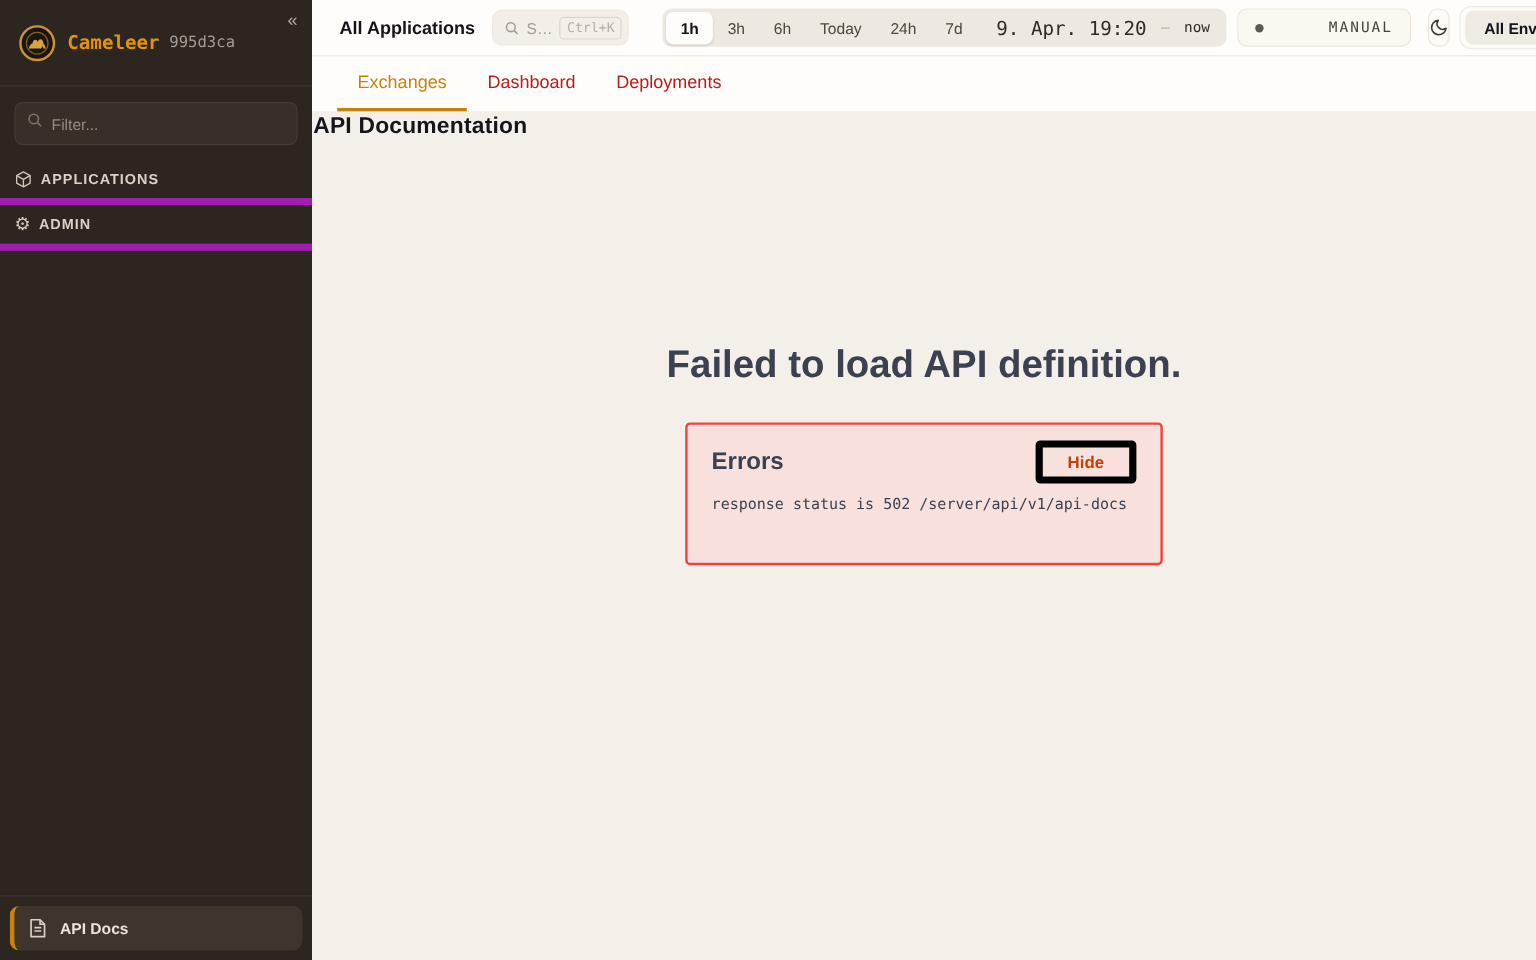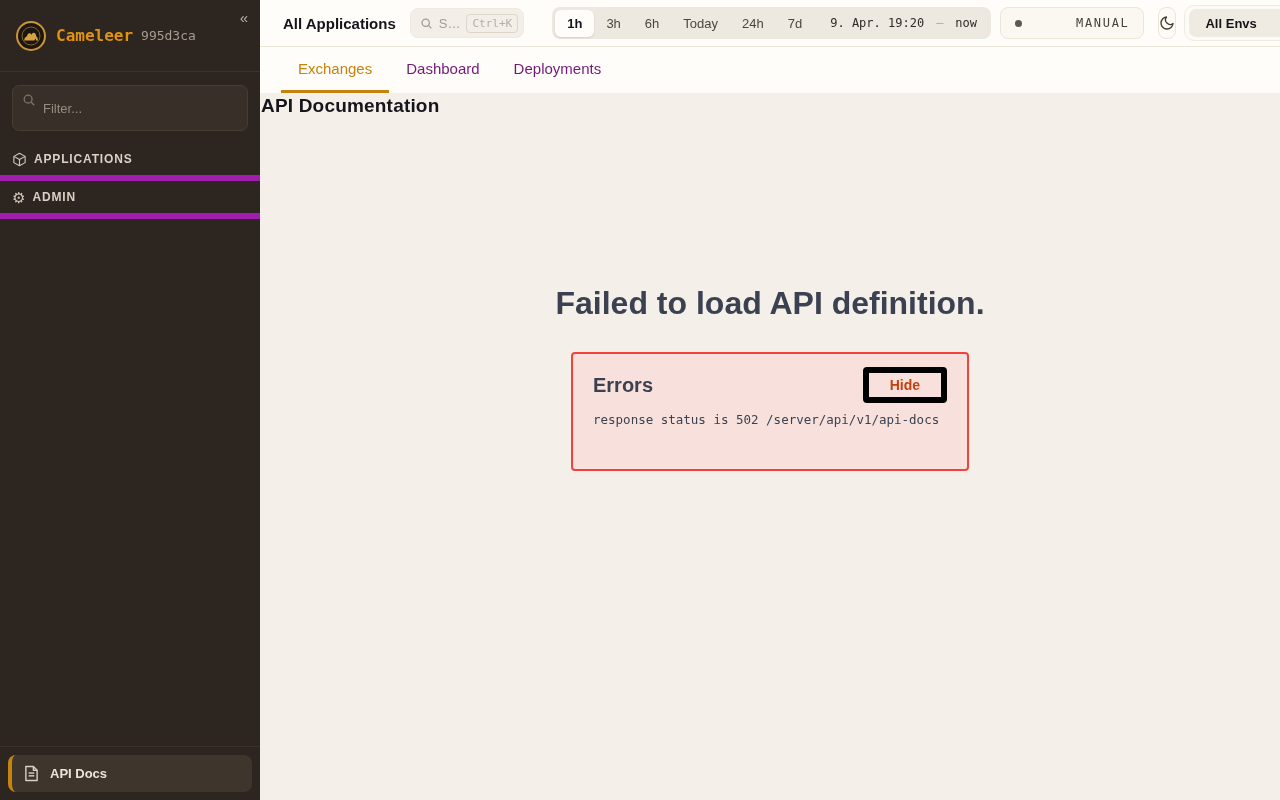--- a/index.html
+++ b/index.html
@@ -10,21 +10,21 @@
 
   
   .sidebar { width:260px; flex-shrink:0; background:#2d2520; display:flex; flex-direction:column; color:#d9d1c5; }
   .sb-header { height:72px; flex-shrink:0; display:flex; align-items:center; padding:0 16px; border-bottom:1px solid #3b332b; position:relative; }
   .logo-badge { width:30px; height:30px; border-radius:50%; background:#1d1610; border:2px solid #c9953b; display:flex; align-items:center; justify-content:center; margin-right:10px; flex-shrink:0; }
   .brand { font-family:"DejaVu Sans Mono", monospace; font-weight:bold; font-size:16px; color:#e2930d; }
   .build { font-family:"DejaVu Sans Mono", monospace; font-size:13px; color:#a59d90; margin-left:8px; }
   .collapse { position:absolute; top:10px; right:12px; color:#b7afa3; font-size:15px; cursor:pointer; line-height:1; }
 
   .filter-wrap { margin:13px 12px 12px; }
-  .filter-input { width:100%; height:46px; background:#372f28; border:1px solid #453c34; border-radius:7px; color:#d9d1c5; font-size:13px; padding:0 10px 0 30px; outline:none; }
+  .filter-input { width:100%; height:36px; background:#372f28; border:1px solid #453c34; border-radius:7px; color:#d9d1c5; font-size:13px; padding:0 10px 0 30px; outline:none; }
   .filter-input::placeholder { color:#968d80; }
   .filter-icon { position:absolute; margin:8px 0 0 10px; opacity:.75; }
 
   .nav-section { height:38px; display:flex; align-items:center; gap:7px; padding:0 12px; border-bottom:6px solid #a21caf; cursor:pointer; }
   .nav-section:first-of-type { border-top:1px solid #3a322a00; }
   .nav-label { font-size:12px; font-weight:bold; letter-spacing:.07em; color:#d9d1c5; }
   .nav-ico { display:flex; color:#cfc7ba; }
   .gear-glyph { font-size:15px; line-height:1; color:#cfc7ba; }
 
   .sb-spacer { flex:1; }
@@ -38,38 +38,38 @@
   .topbar { height:47px; flex-shrink:0; background:#fffdfa; border-bottom:1px solid #ece6da; display:flex; align-items:center; padding-left:23px; overflow:hidden; white-space:nowrap; }
   .tb-title { font-size:15px; font-weight:bold; color:#15131a; margin-right:14px; }
   .searchbox { width:116px; height:30px; background:#f3efe8; border:1px solid #efe9df; border-radius:8px; display:flex; align-items:center; gap:6px; padding:0 5px 0 9px; margin-right:15px; cursor:pointer; }
   .search-ph { font-size:13px; color:#a49c8f; }
   .kbd { font-family:"DejaVu Sans Mono", monospace; font-size:11px; color:#b6aea1; border:1px solid #ddd6c9; border-radius:4px; padding:2px 5px; }
   .vdiv { width:1px; height:22px; background:#e3dcd0; margin-right:13px; }
 
   .time-group { height:32px; background:#eee9e0; border-radius:8px; display:flex; align-items:center; padding:0 14px 0 3px; margin-right:9px; }
   .range-btn { border:none; background:transparent; font-family:"Liberation Sans", sans-serif; font-size:13px; color:#4c463d; padding:6px 12px; border-radius:6px; cursor:pointer; }
   .range-btn.active { background:#fffdf9; font-weight:bold; color:#15131a; box-shadow:0 1px 2px rgba(60,50,30,.14); }
-  .time-from { font-family:"DejaVu Sans Mono", monospace; font-size:12px; color:#2e2a24; margin-left:16px; }
+  .time-from { font-family:"DejaVu Sans Mono", monospace; font-size:16px; color:#2e2a24; margin-left:16px; }
   .time-sep { font-family:"DejaVu Sans Mono", monospace; font-size:12px; color:#b3ab9d; margin:0 12px; }
   .time-to { font-family:"DejaVu Sans Mono", monospace; font-size:12px; color:#2e2a24; }
 
   .manual-btn { height:32px; background:#fbf8f2; border:1px solid #ece5d9; border-radius:8px; display:flex; align-items:center; gap:8px; padding:0 14px; margin-right:14px; cursor:pointer; }
   .manual-dot { width:7px; height:7px; border-radius:50%; background:#5f5950; }
   .manual-txt { font-family:"DejaVu Sans Mono", monospace; font-size:12px; letter-spacing:.14em; color:#474139;padding-left:46px; }
 
   .moon-btn { width:32px; height:32px; background:#fdfbf6; border:1px solid #ece5d9; border-radius:8px; display:flex; align-items:center; justify-content:center; margin-right:8px; cursor:pointer; }
 
   .env-outer { height:36px; border:1px solid #f0ebe2; background:#fdfbf6; border-radius:10px; display:flex; align-items:center; padding:0 4px; margin-right:9px; }
   .env-select { height:28px; min-width:112px; background:#f0ebe2; border-radius:7px; display:flex; align-items:center; justify-content:space-between; gap:10px; padding:0 10px 0 16px; cursor:pointer; }
   .env-label { font-size:13px; font-weight:bold; color:#15131a; }
   .env-chevron { font-size:10px; color:#978e7e; }
   .user-label { font-size:13px; color:#4c463d; }
 
   .tabbar { height:46px; flex-shrink:0; background:#fffdfa; display:flex; padding-left:21px; }
-  .tab { display:flex; align-items:center; padding:0 17px; font-size:15px; color:#701a75; border-bottom:3px solid transparent; cursor:pointer; }
+  .tab { display:flex; align-items:center; padding:0 17px; font-size:15px; color:#b91c1c; border-bottom:3px solid transparent; cursor:pointer; }
   .tab.active { color:#c5830e; border-bottom-color:#c5830e; }
 
   .content { flex:1; background:#f4f0e9; overflow:hidden; }
   .page-title { font-size:19px; font-weight:bold; color:#16141c; padding:2px 0 0 1px; letter-spacing:.01em; }
 
   .load-error { margin-top:168px; text-align:center; font-size:32px; font-weight:bold; color:#3b4151; }
 
   .errors-wrapper { width:398px; margin:30px auto 0; border:2px solid #f0433c; border-radius:4px; background:#f8e1dc; padding:13px 20px 42px; }
   .errors-head { display:flex; align-items:center; justify-content:space-between; }
   .errors-title { font-size:20px; font-weight:bold; color:#3b4151; }

